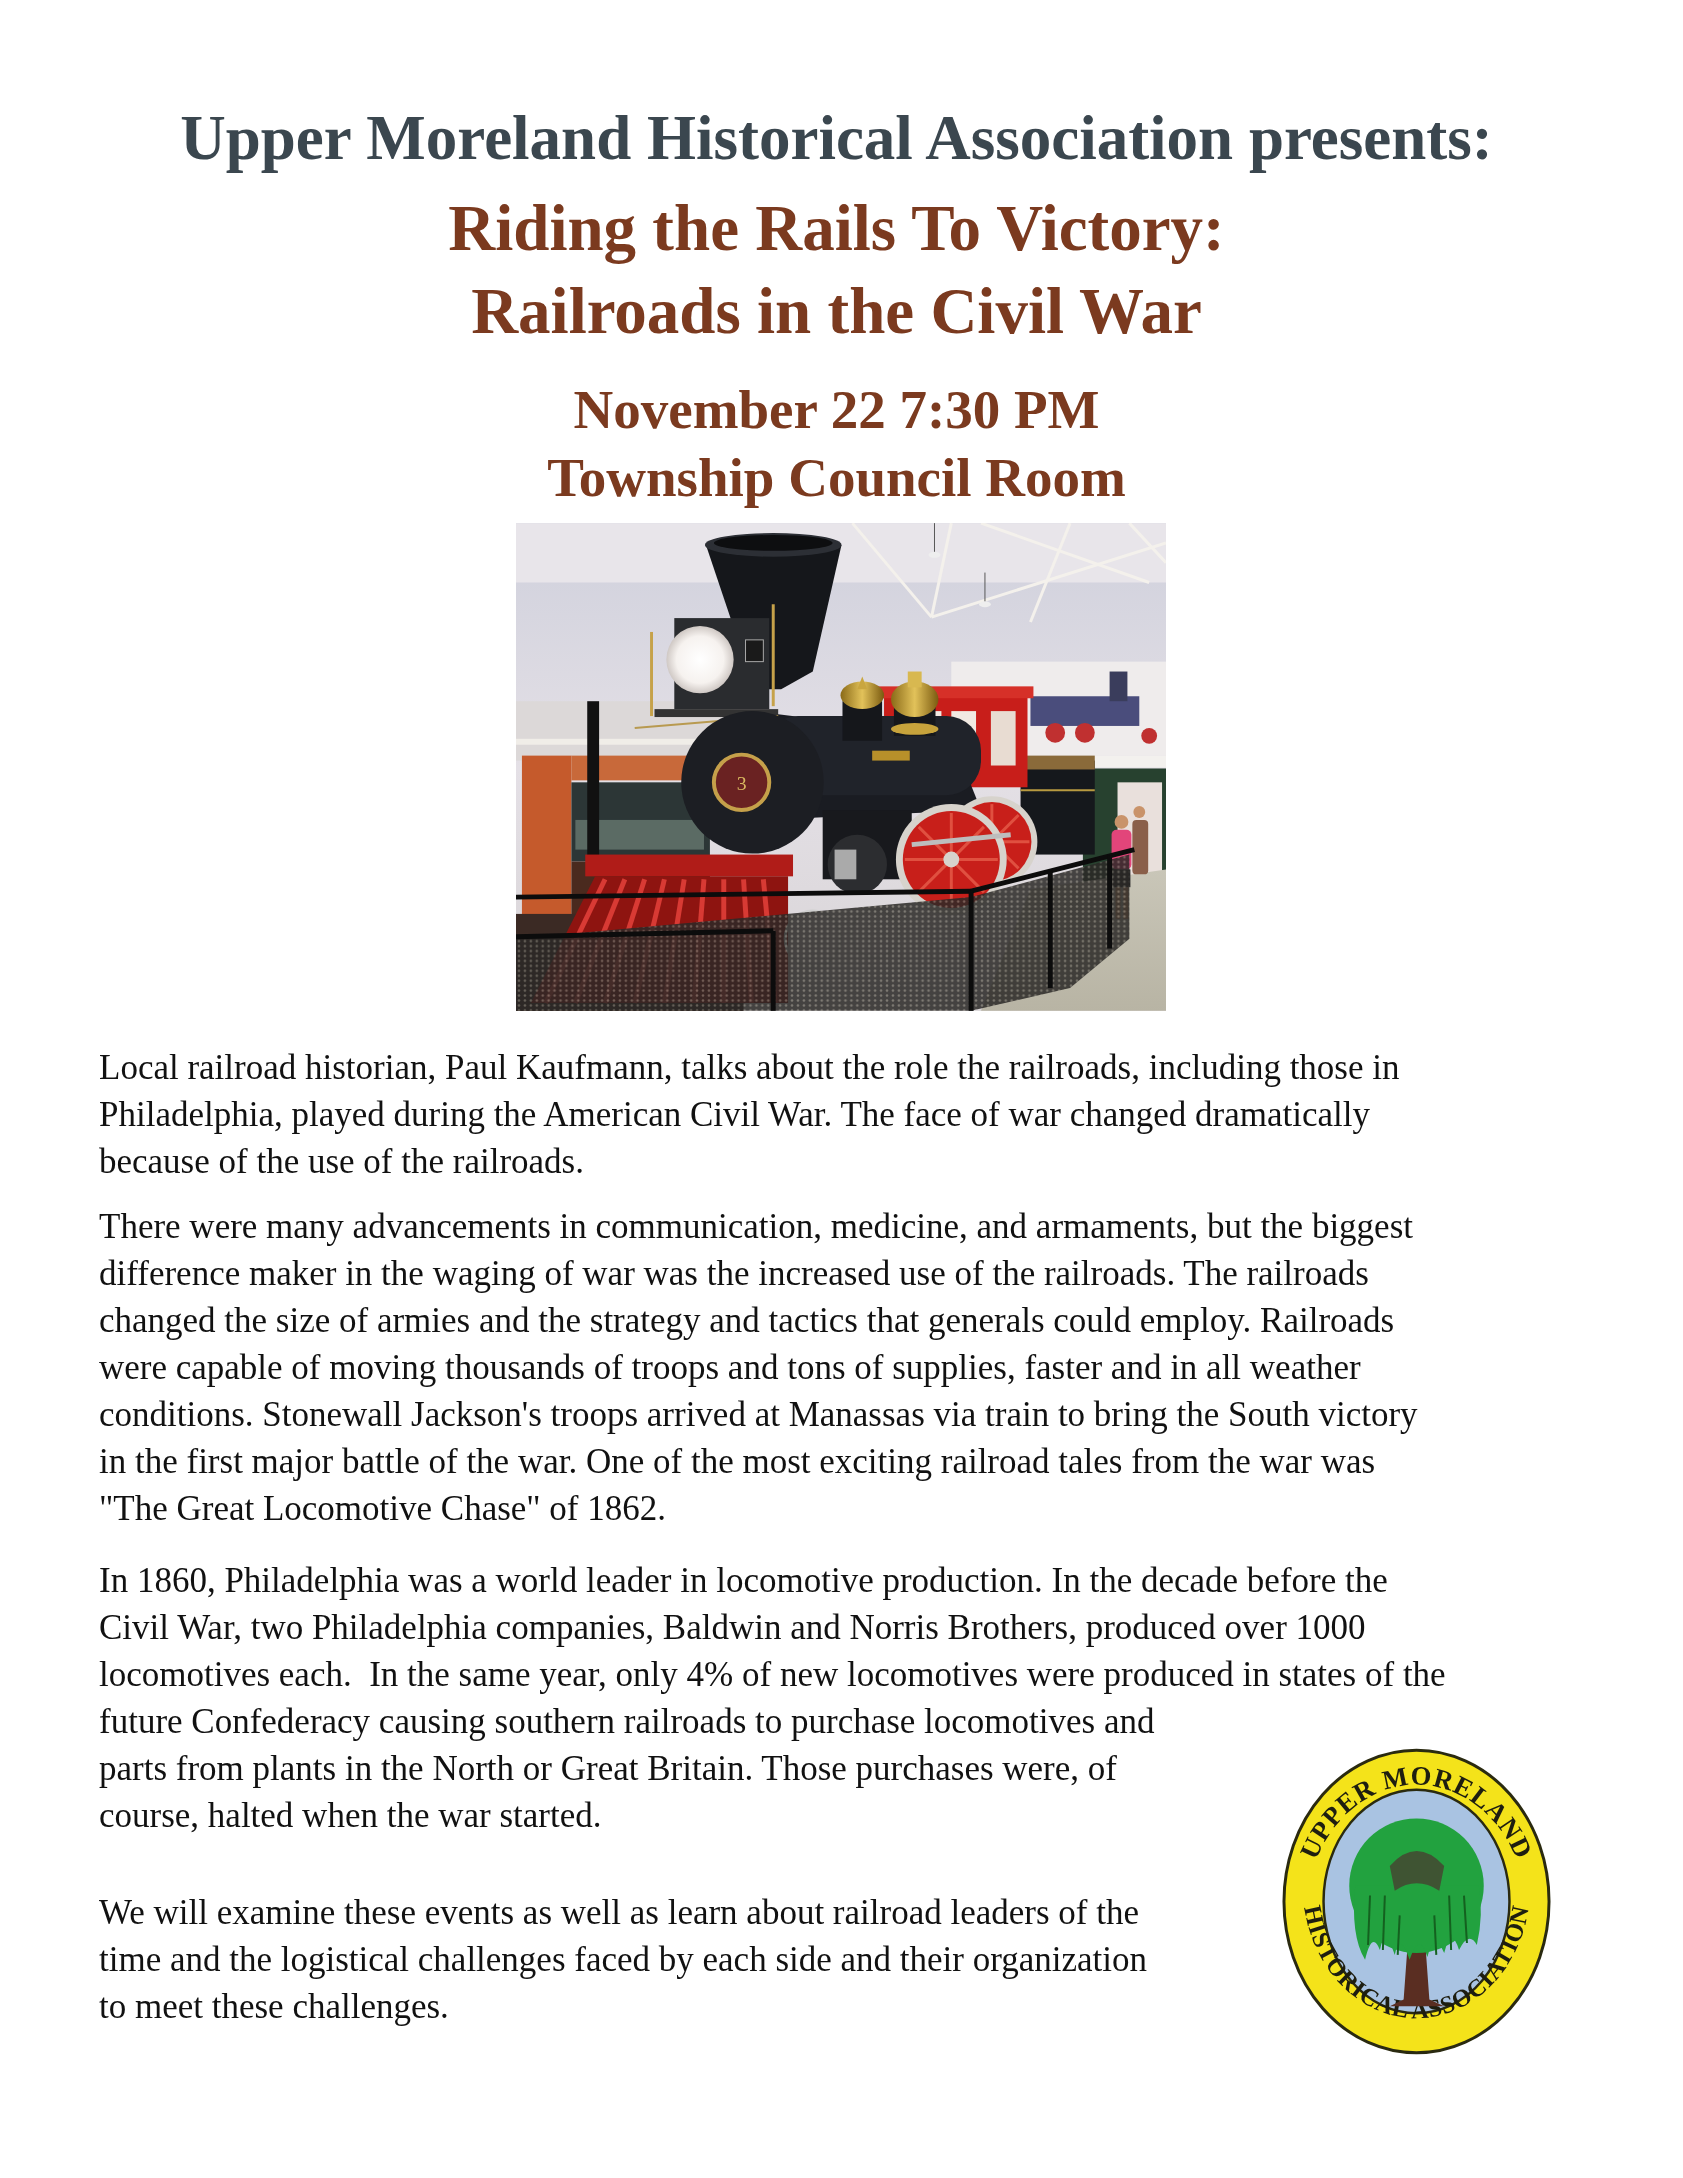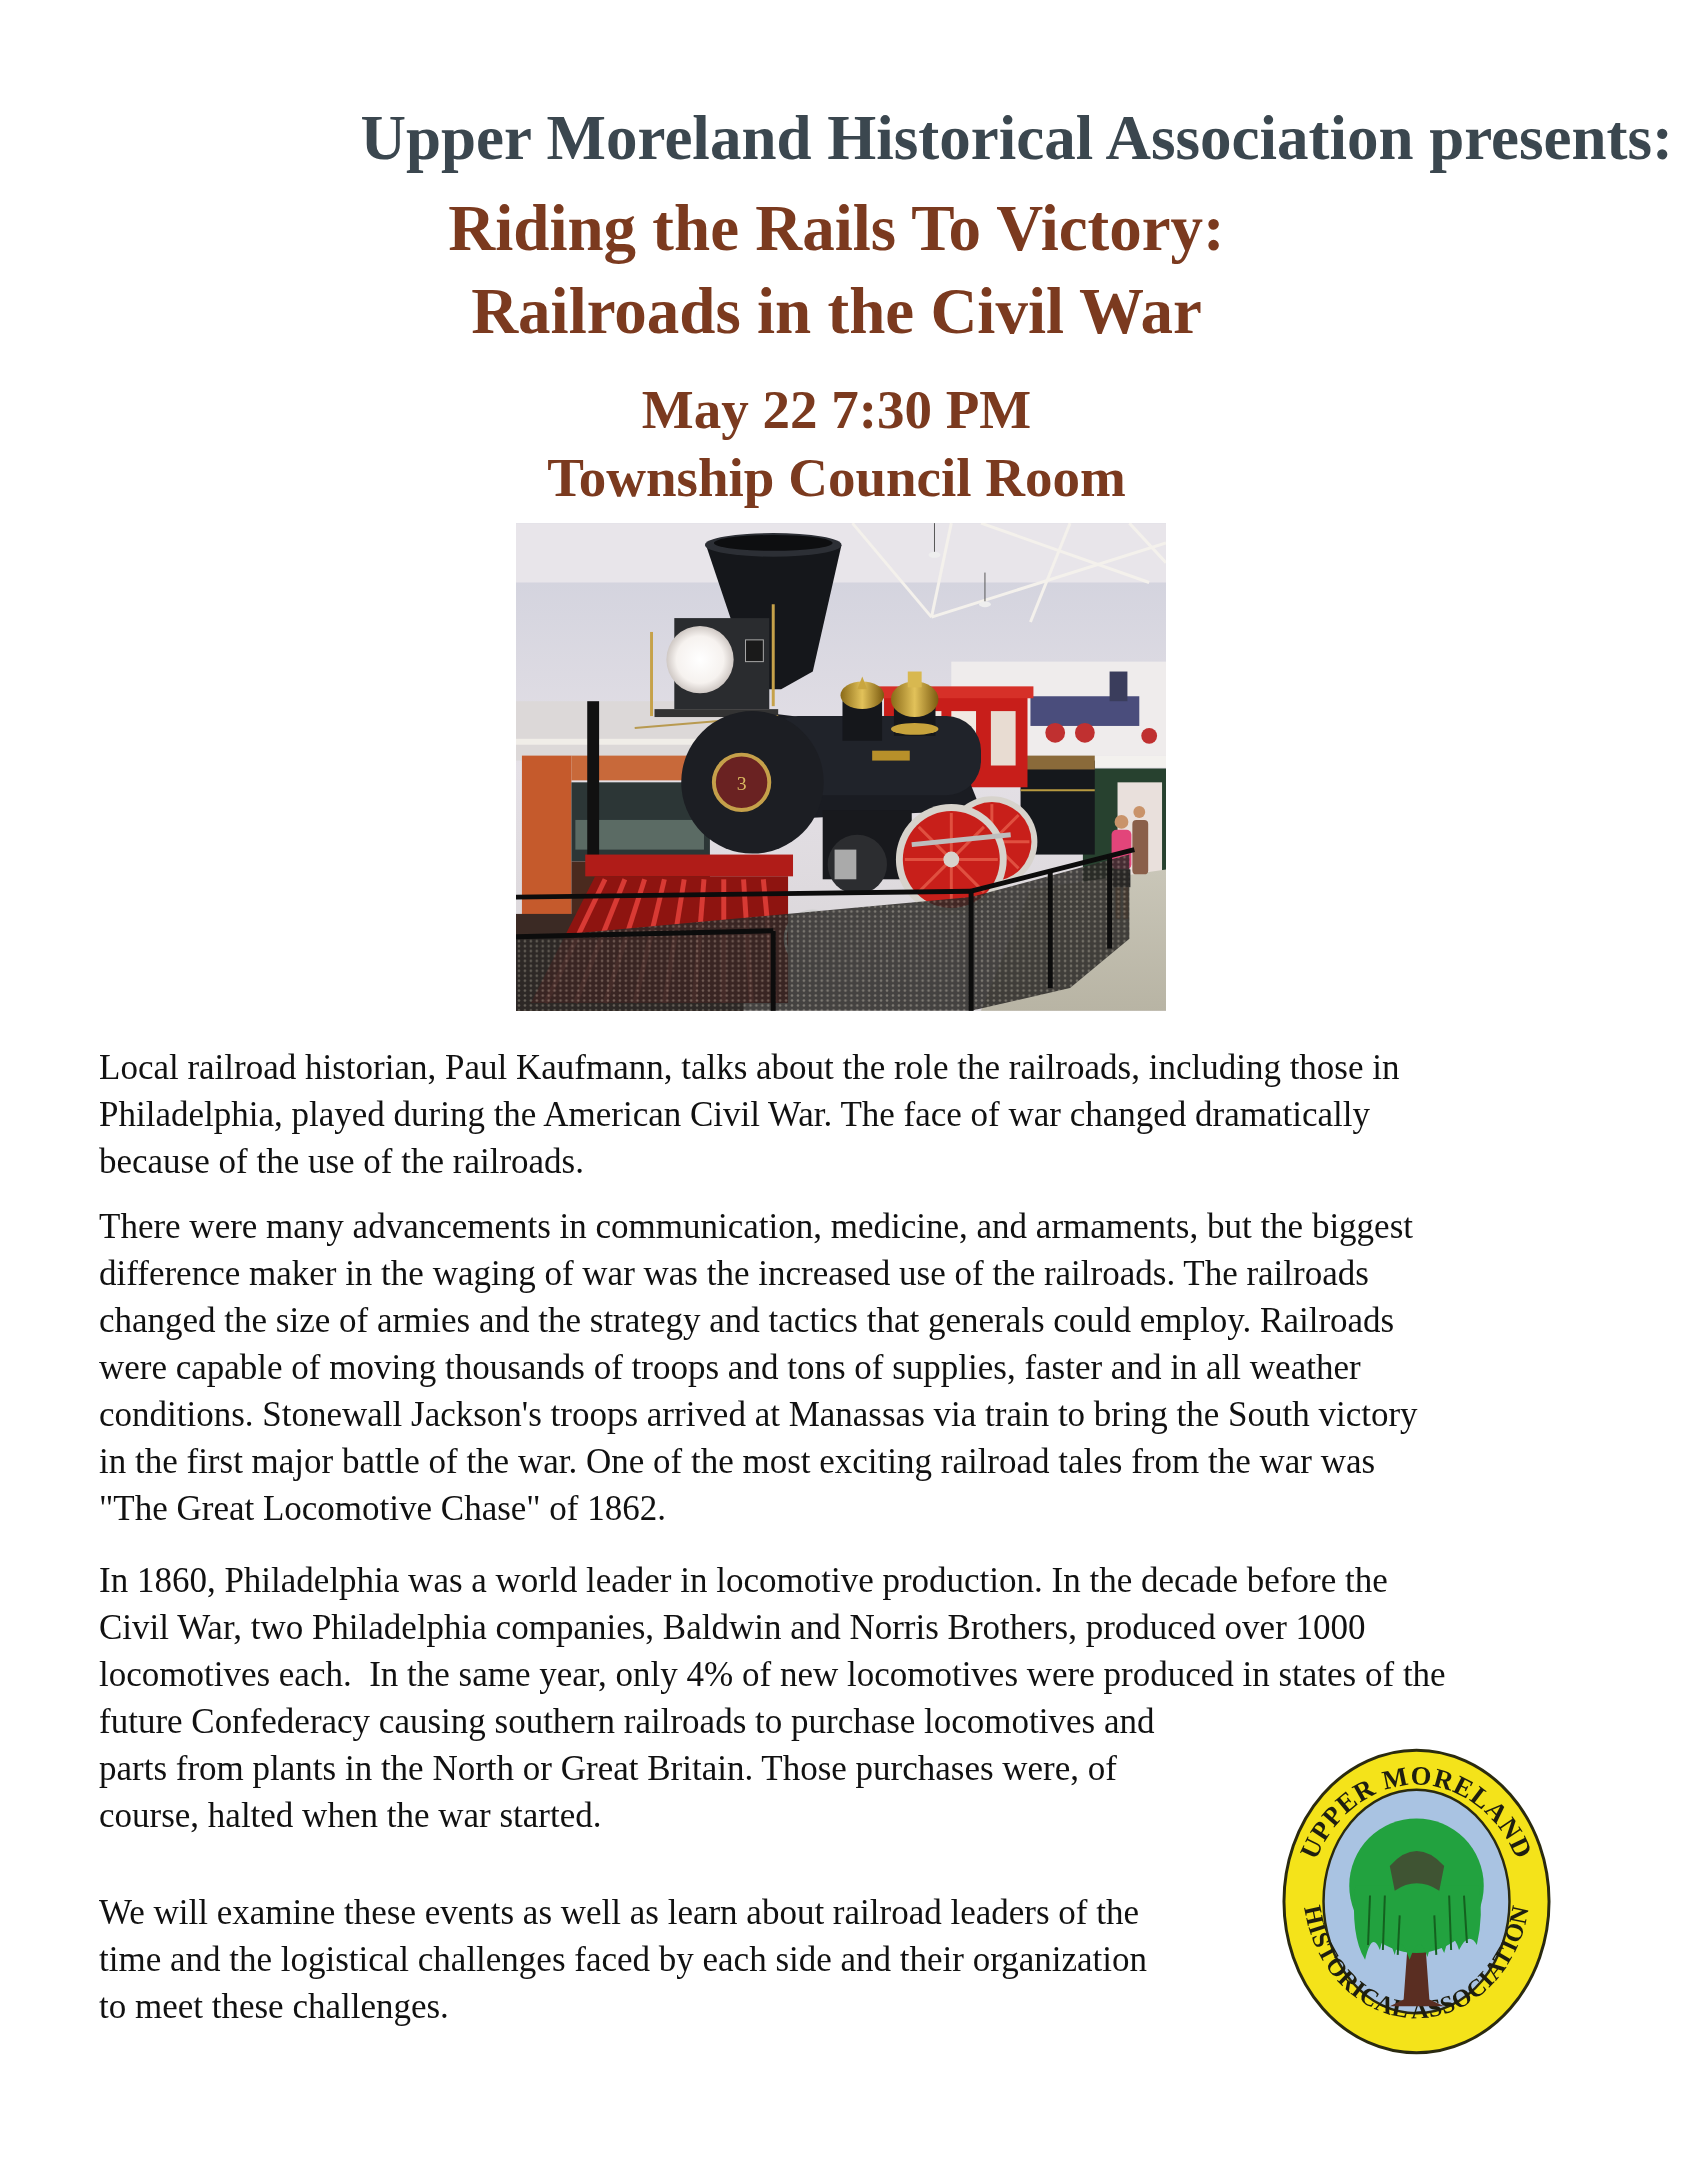--- a/index.html
+++ b/index.html
@@ -1,19 +1,19 @@
 <!DOCTYPE html>
 <html><head>
 <meta charset="utf-8">
 <style>
   html, body { margin: 0; padding: 0; background: #ffffff; }
   body { width: 1683px; height: 2178px; position: relative; overflow: hidden; }
   .hd { position: absolute; left: 0; width: 1673px; text-align: center; white-space: nowrap;
         font-family: "Liberation Serif", "DejaVu Serif", serif; font-weight: bold; line-height: 1; }
-  .hd-org { top: 107px; font-size: 63px; color: #3b474f; text-align: right; }
+  .hd-org { top: 107px; font-size: 63px; color: #3b474f; }
   .hd-title1 { top: 196px; font-size: 65px; color: #7b3a1f; }
   .hd-title2 { top: 279px; font-size: 65px; color: #7b3a1f; }
   .hd-date { top: 382px; font-size: 55px; color: #7b3a1f; }
   .hd-venue { top: 450px; font-size: 55px; color: #7b3a1f; }
   .photo { position: absolute; left: 516px; top: 523px; width: 650px; height: 488px; overflow: hidden; }
   .photo svg { display: block; }
   .para { position: absolute; left: 99px; font-family: "Liberation Serif", "DejaVu Serif", serif;
           font-size: 35px; line-height: 47px; color: #111111; }
   .para .ln { display: block; white-space: pre; }
   .p1 { top: 1044px; }
@@ -21,21 +21,21 @@
   .p3 { top: 1557px; }
   .p4 { top: 1861px; margin-top: 28px; }
   .logo { position: absolute; left: 1281px; top: 1747px; width: 272px; height: 310px; }
 </style>
 </head>
 <body>
 
 <div class="hd hd-org">Upper Moreland Historical Association presents:</div>
 <div class="hd hd-title1">Riding the Rails To Victory:</div>
 <div class="hd hd-title2">Railroads in the Civil War</div>
-<div class="hd hd-date">May 22 7:30 PM</div>
+<div class="hd hd-date">November 22 7:30 PM</div>
 <div class="hd hd-venue">Township Council Room</div>
 
 <div class="photo">
   <svg width="650" height="488" viewBox="0 0 657 493" xmlns="http://www.w3.org/2000/svg">
     <defs>
       <linearGradient id="wall" x1="0" y1="0" x2="0" y2="1">
         <stop offset="0" stop-color="#cfd0dc"></stop>
         <stop offset="0.5" stop-color="#e4e0e6"></stop>
         <stop offset="1" stop-color="#d8d4d6"></stop>
       </linearGradient>

